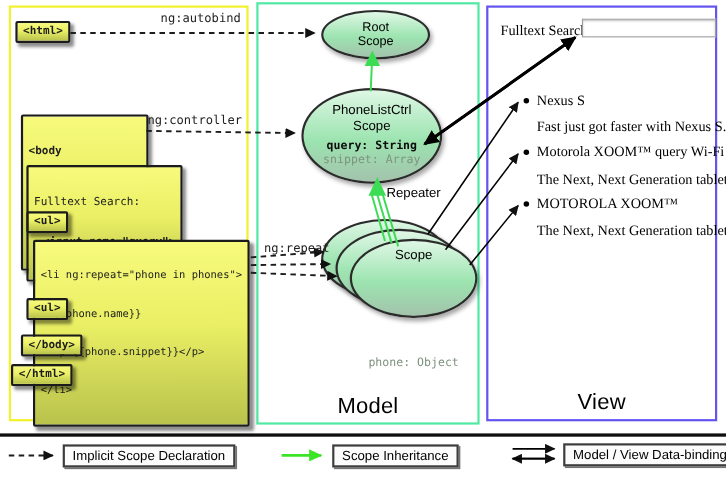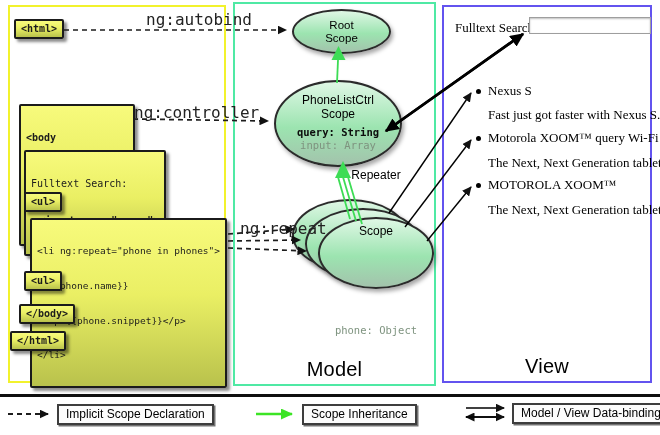--- a/index.html
+++ b/index.html
@@ -26,21 +26,21 @@
   #box-fulltext{left:24px;top:150px;}
   #box-fulltext .b{font-weight:bold;padding-left:8px;}
   #box-ul1{left:24px;top:192px;}
   #box-li{left:30px;top:218px;font-size:9.5px;}
   #box-ul2{left:24px;top:271px;}
   #box-bodyclose{left:19px;top:304px;}
   #box-htmlclose{left:10px;top:331px;}
 
   
   .nglabel{position:absolute;z-index:6;font-family:"DejaVu Sans Mono",monospace;
-           font-size:16px;color:#222;}
+           font-size:11px;color:#222;}
   #lbl-autobind{left:146px;top:10px;}
   #lbl-controller{left:134px;top:103px;}
   #lbl-repeat{left:240px;top:219px;}
 
   
   .ellipse{position:absolute;z-index:2;border-radius:50%;border:2px solid #2b2b2b;
     background:linear-gradient(180deg,#dff7e5 0%,#9ce4b0 55%,#a3c3ac 100%);
     box-shadow:2px 3px 4px rgba(0,0,0,.35);
     display:flex;flex-direction:column;align-items:center;justify-content:center;
     text-align:center;}
@@ -98,21 +98,21 @@
 
   <div class="ellipse" id="el-root">
     <div class="scope-name">Root</div>
     <div class="scope-name">Scope</div>
   </div>
   <div class="ellipse" id="el-plc">
     <div class="scope-name">PhoneListCtrl</div>
     <div class="scope-name">Scope</div>
     <div class="prop-gap"></div>
     <div class="scope-prop prop-bold">query: String</div>
-    <div class="scope-prop prop-gray">input: Array</div>
+    <div class="scope-prop prop-gray">snippet: Array</div>
   </div>
   <div class="ellipse" id="el-rep-back"></div>
   <div class="ellipse" id="el-rep-mid"></div>
   <div class="ellipse" id="el-rep-front">
     <div class="scope-name">Repeater</div>
     <div class="scope-name">Scope</div>
     <div class="prop-gap"></div>
     <div class="scope-prop prop-gray">phone: Object</div>
   </div>
 

